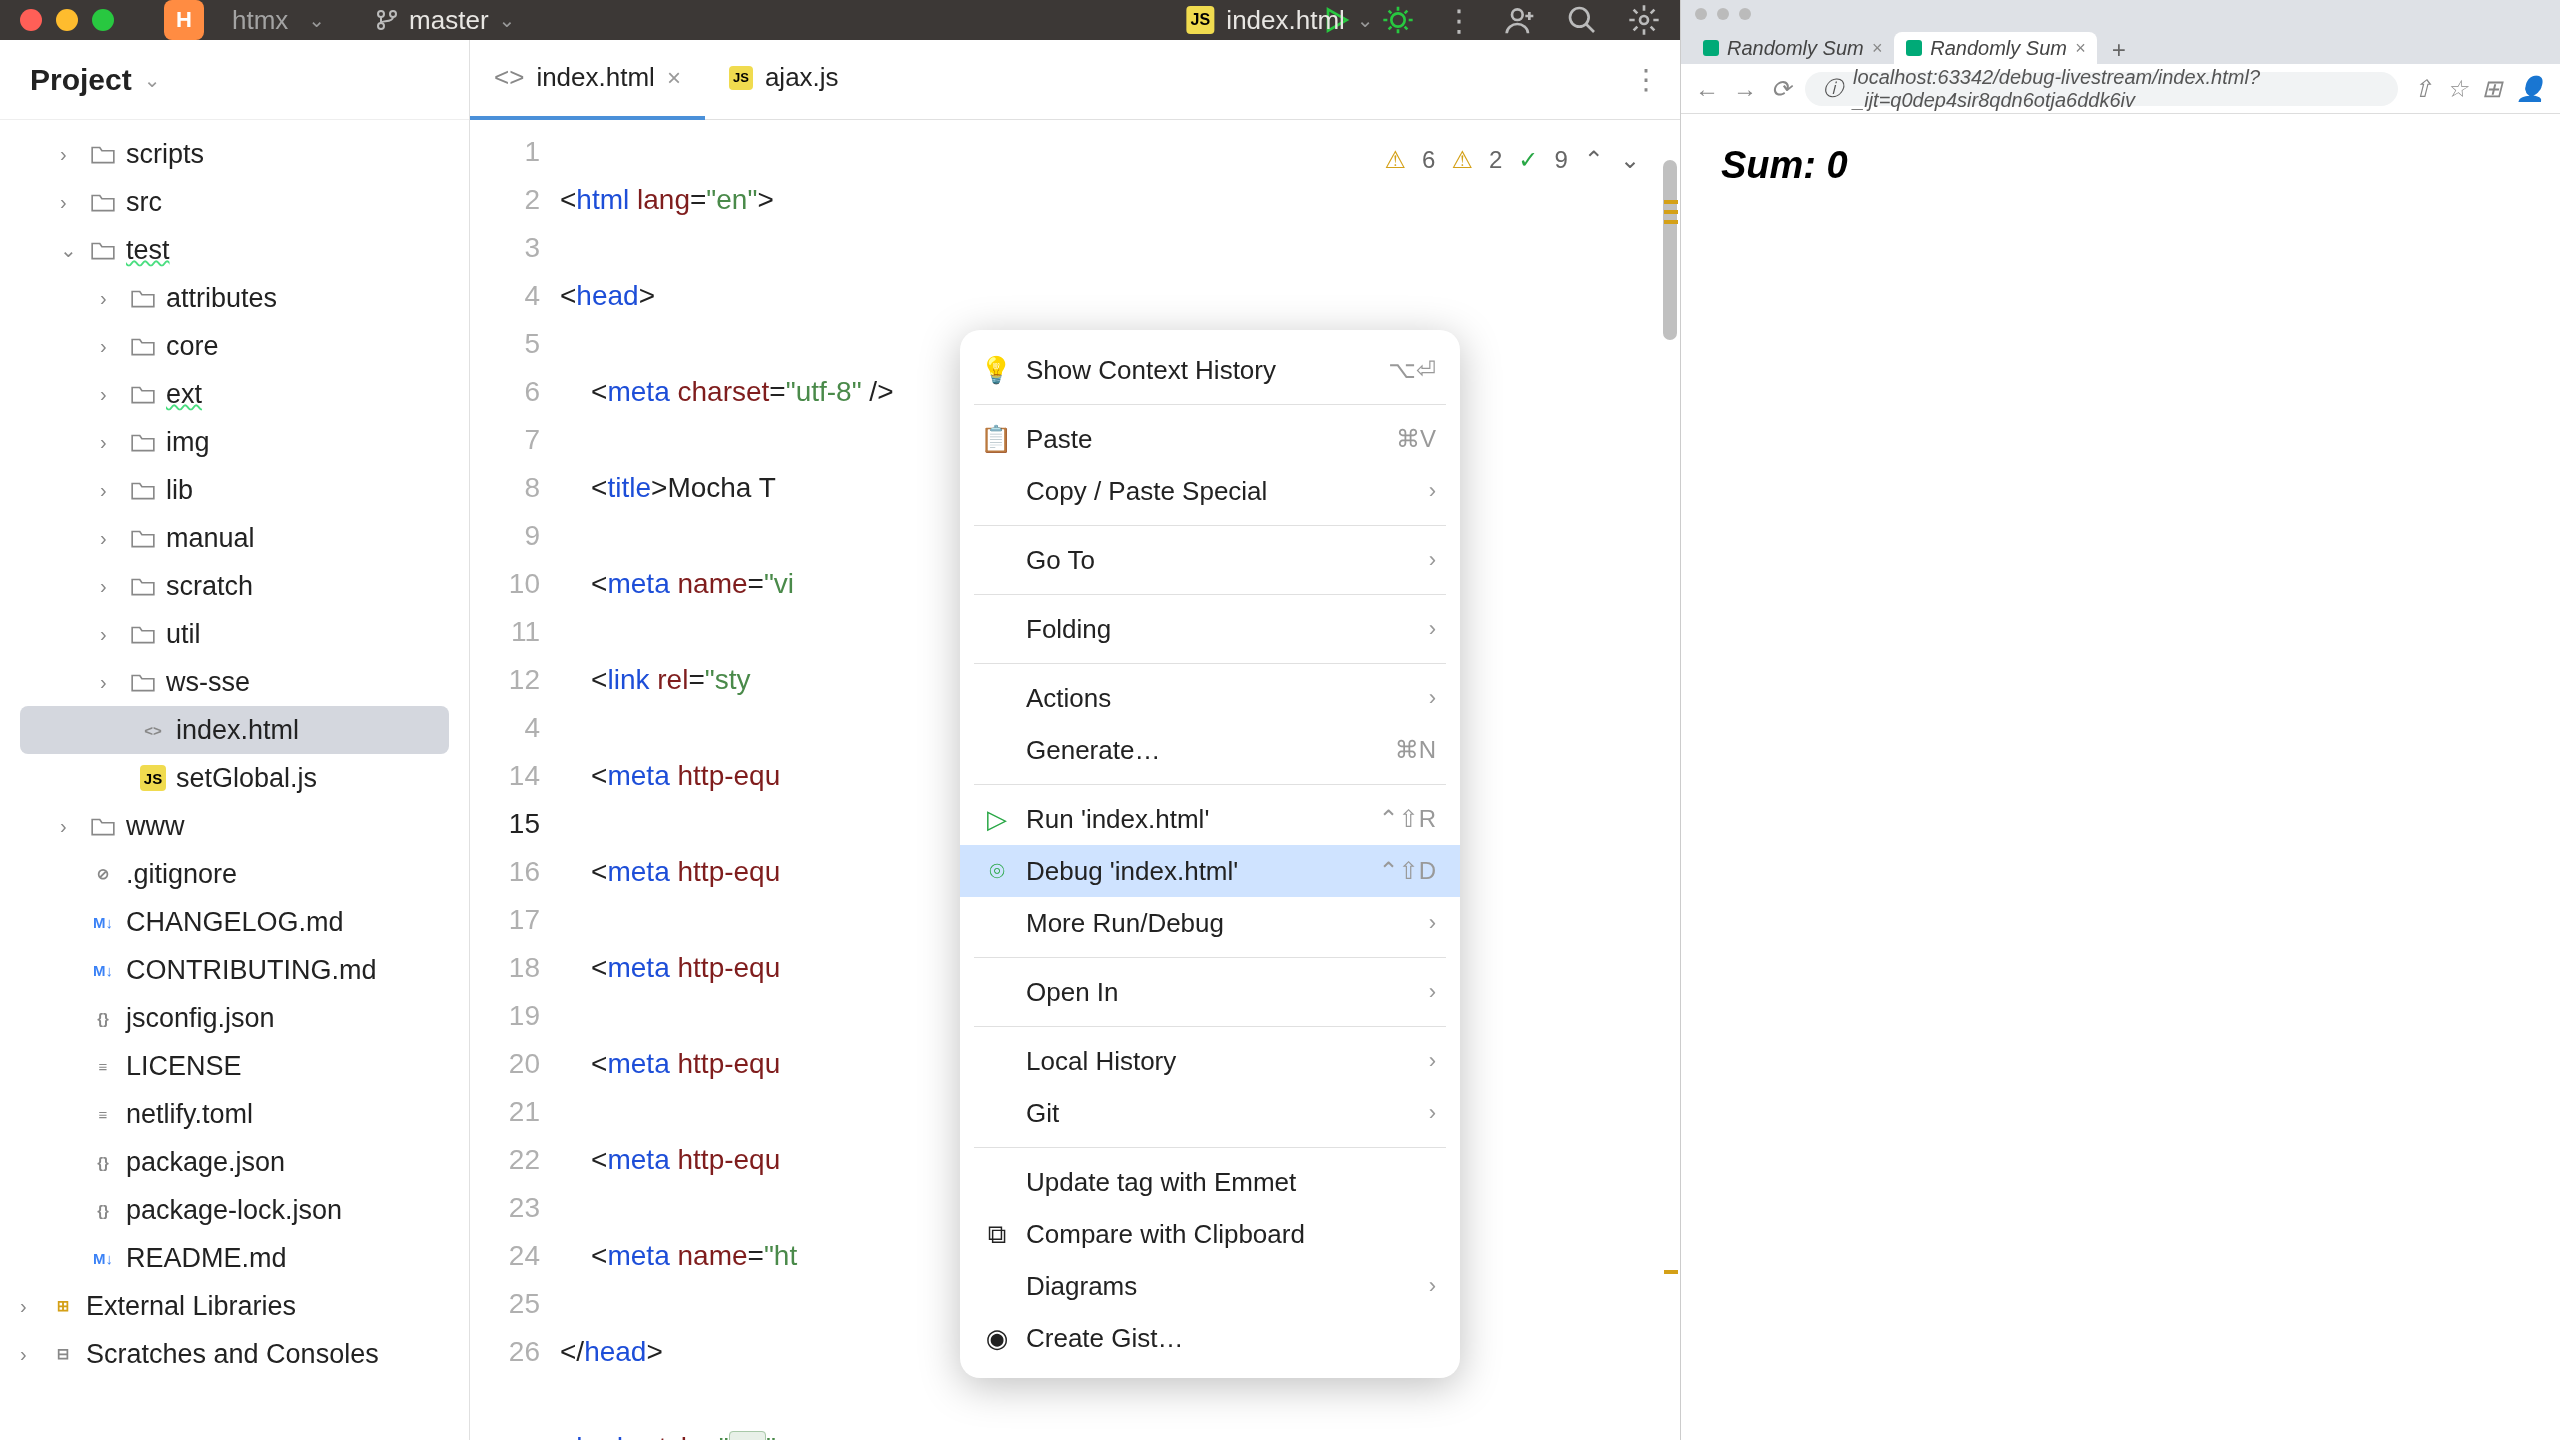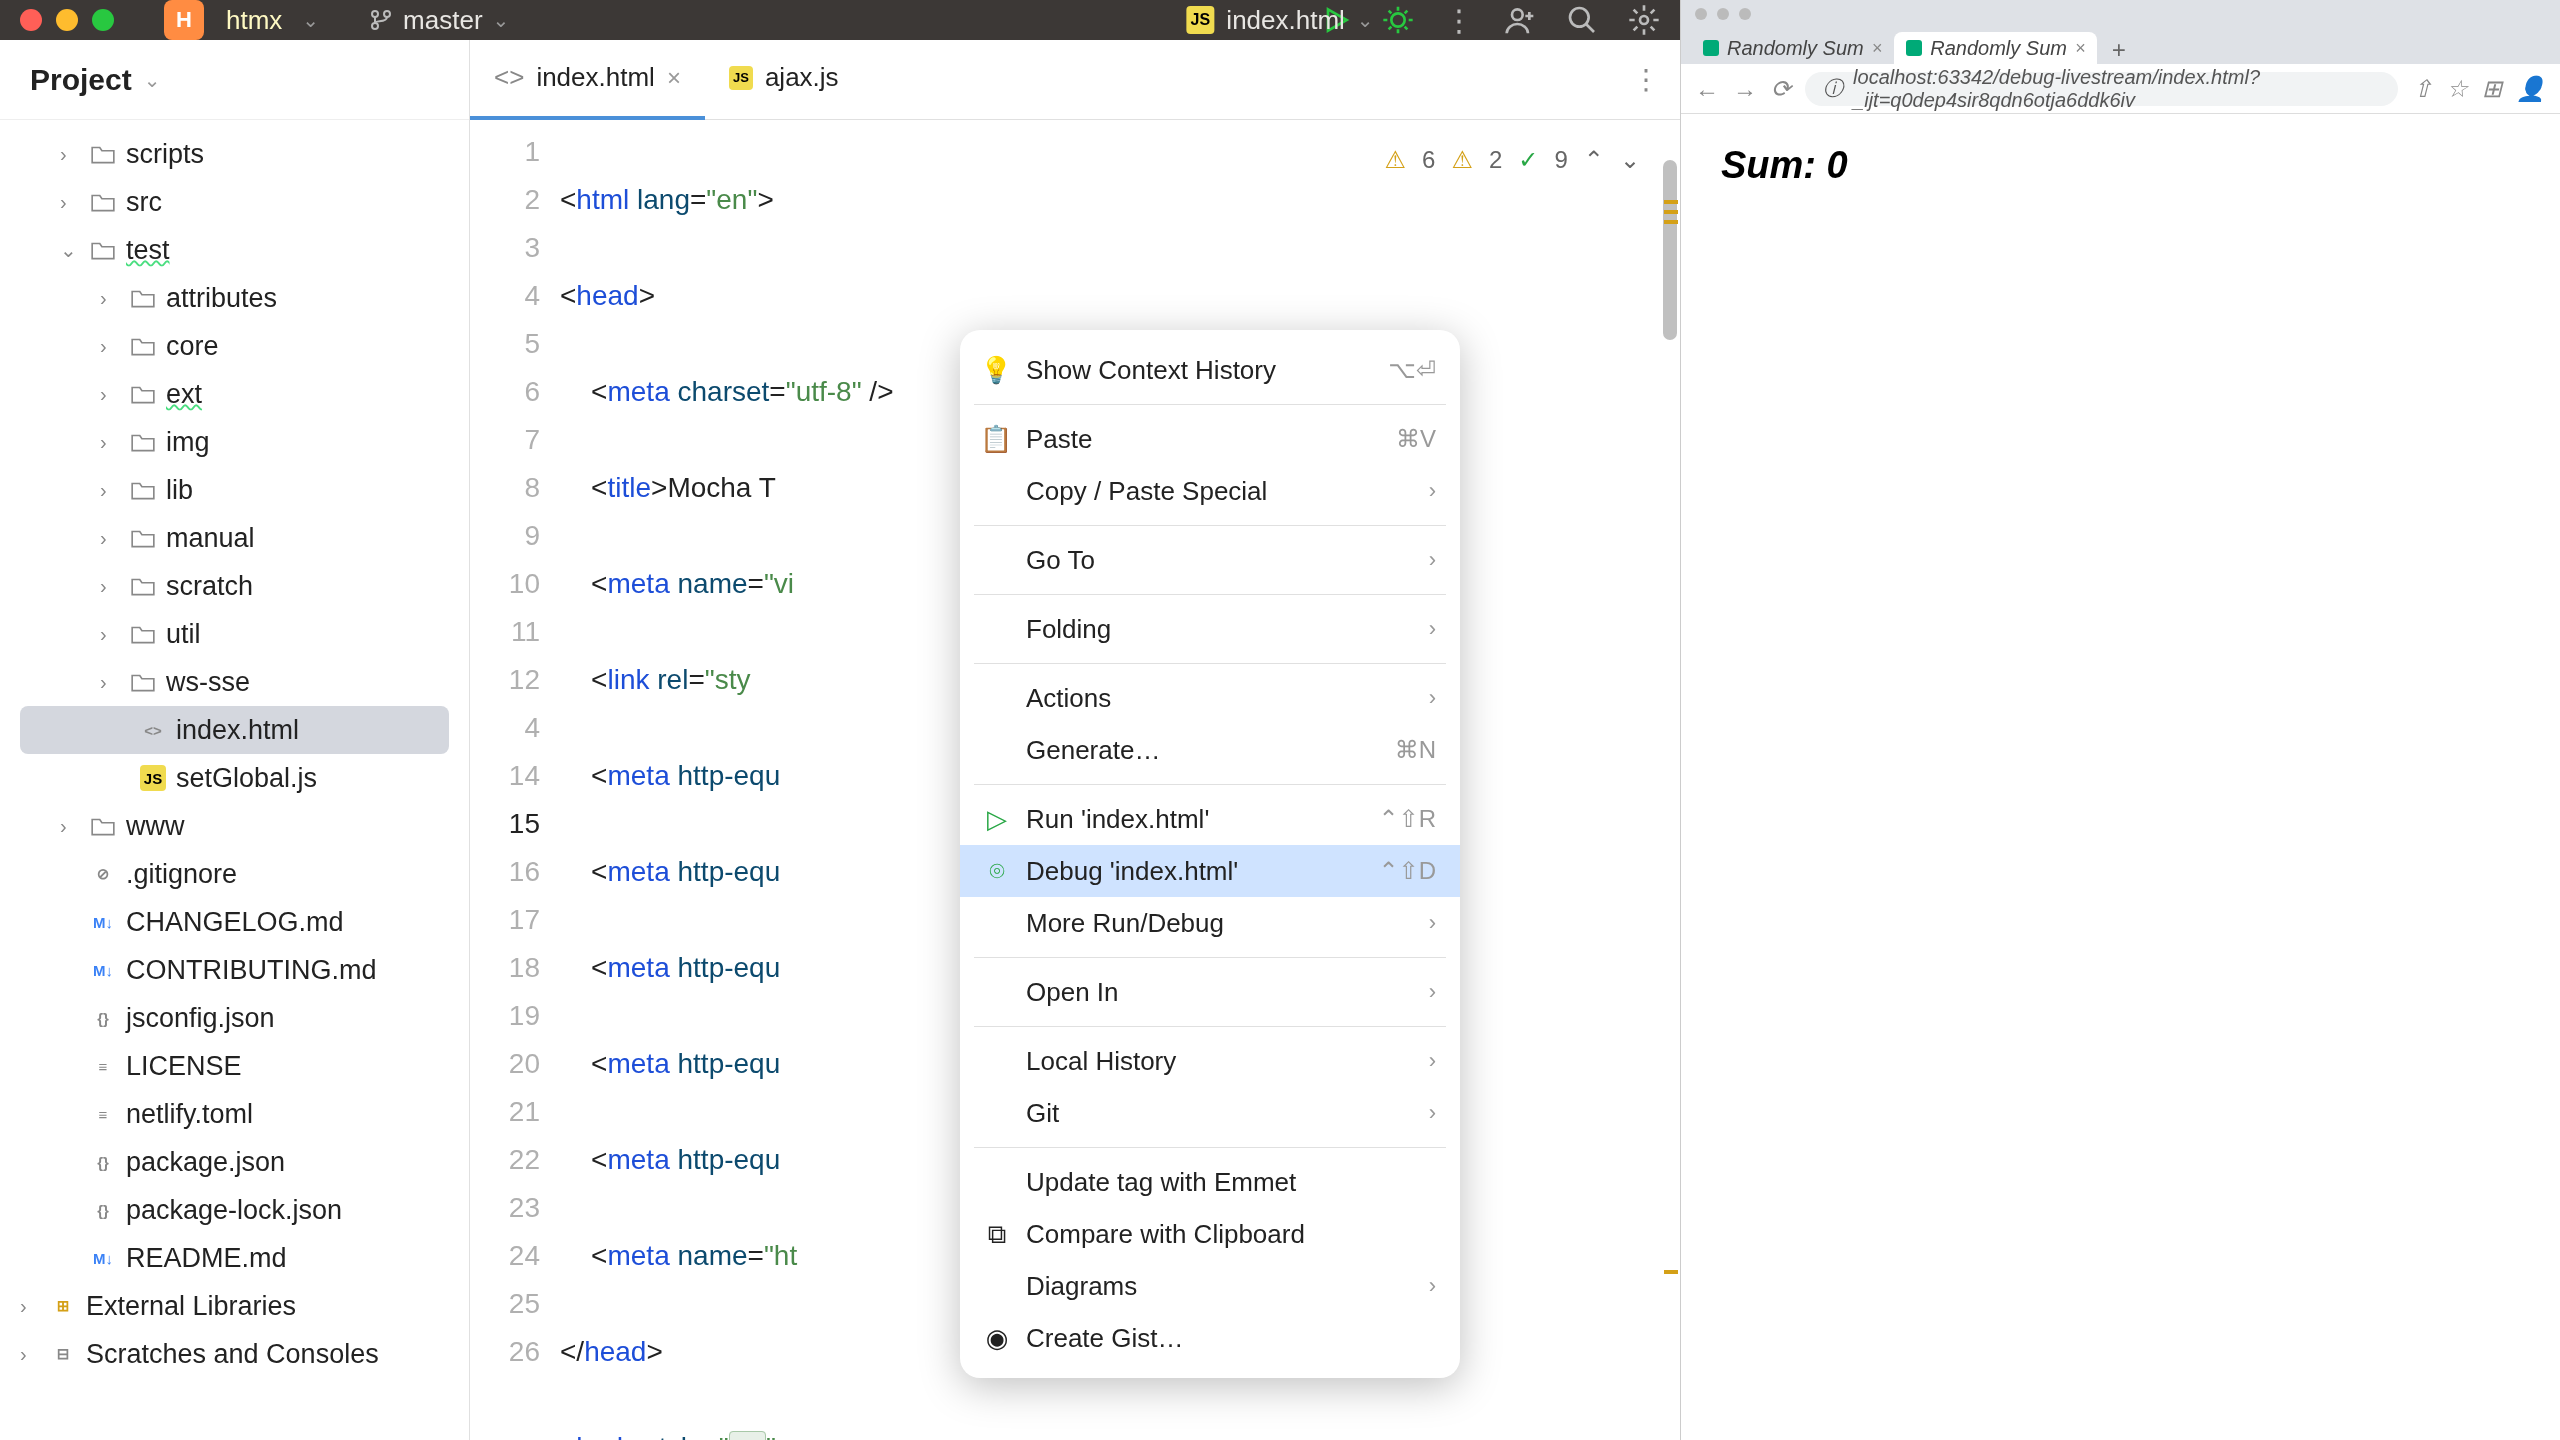--- a/index.html
+++ b/index.html
@@ -3,21 +3,21 @@
 <meta charset="utf-8">
 <style>
 * { margin: 0; padding: 0; box-sizing: border-box; font-family: -apple-system, BlinkMacSystemFont, "Segoe UI", sans-serif; }
 body { display: flex; width: 2560px; height: 1440px; overflow: hidden; background: #fff; }
 .ide { width: 1680px; height: 1440px; display: flex; flex-direction: column; border-radius: 0 0 20px 20px; overflow: hidden; }
 .titlebar { height: 80px; background: #3c3836; display: flex; align-items: center; padding: 0 20px; gap: 20px; }
 .traffic { display: flex; gap: 14px; }
 .dot { width: 22px; height: 22px; border-radius: 50%; }
 .red { background: #ff5f57; } .yellow { background: #febc2e; } .green { background: #28c840; }
 .proj-badge { width: 40px; height: 40px; background: #ff8c42; border-radius: 8px; display: flex; align-items: center; justify-content: center; color: #fff; font-weight: 700; font-size: 22px; margin-left: 30px; }
-.proj-name { color: #fef9c3; font-size: 26px; margin-left: 2px; }
+.proj-name { color: #a3a3a3; font-size: 26px; margin-left: 8px; }
 .chev { color: #999; font-size: 20px; }
 .branch { color: #e8e6e3; font-size: 26px; display: flex; align-items: center; gap: 10px; margin-left: 30px; }
 .branch-icon { width: 24px; height: 24px; }
 .center-file { position: absolute; left: 50%; transform: translateX(-50%); display: flex; align-items: center; gap: 12px; color: #e8e6e3; font-size: 26px; }
 .jsicon { width: 28px; height: 28px; background: #f0db4f; border-radius: 4px; display: flex; align-items: center; justify-content: center; font-size: 16px; font-weight: 700; color: #000; }
 .tb-right { margin-left: auto; display: flex; align-items: center; gap: 30px; color: #bbb; }
 .tb-icon { width: 32px; height: 32px; stroke: #bbb; fill: none; stroke-width: 2; }
 .run-ico { stroke: #28c840; }
 .body { flex: 1; display: flex; }
 .sidebar { width: 470px; background: #fff; border-right: 1px solid #e0e0e0; display: flex; flex-direction: column; }
@@ -39,21 +39,21 @@
 .tab { height: 80px; display: flex; align-items: center; gap: 12px; padding: 0 24px; font-size: 26px; color: #222; border-bottom: 4px solid transparent; }
 .tab.active { border-bottom-color: #4a90d9; }
 .tab-close { color: #999; font-size: 24px; }
 .tab-more { margin-left: auto; margin-right: 20px; color: #888; font-size: 28px; }
 .editor { flex: 1; display: flex; font-family: "JetBrains Mono", Menlo, monospace; font-size: 28px; line-height: 48px; position: relative; overflow: hidden; }
 .gutter { width: 90px; text-align: right; color: #b0b0b0; padding-right: 20px; padding-top: 8px; user-select: none; }
 .gutter div { height: 48px; }
 .gutter .curline { color: #222; }
 .code { flex: 1; padding-top: 8px; white-space: pre; color: #222; position: relative; }
 .code-line { height: 48px; }
-.t-tag { color: #1d4ed8; } .t-attr { color: #0c4a6e; } .t-str2 { color: #4a8a4a; } .t-punc { color: #222; }
+.t-tag { color: #1d4ed8; } .t-attr { color: #7f1d1d; } .t-str2 { color: #4a8a4a; } .t-punc { color: #222; }
 .fold-box { background: #e8f0e8; border: 1px solid #a8c8a8; border-radius: 4px; padding: 0 6px; color: #4a8a4a; }
 .warnings { position: absolute; top: 16px; right: 40px; display: flex; align-items: center; gap: 16px; font-size: 24px; color: #666; z-index: 5; }
 .warn { color: #d4a017; } .warn2 { color: #d4a017; } .check { color: #28a745; }
 .ctx-menu { position: absolute; left: 960px; top: 330px; width: 500px; background: #fff; border-radius: 20px; box-shadow: 0 8px 40px rgba(0,0,0,.25); padding: 14px 0; z-index: 100; font-size: 26px; }
 .ctx-item { height: 52px; display: flex; align-items: center; padding: 0 24px; gap: 16px; color: #222; cursor: pointer; }
 .ctx-item.hov { background: #cfe3ff; }
 .ctx-item .sc { margin-left: auto; color: #999; font-size: 24px; }
 .ctx-item .sub { margin-left: auto; color: #999; font-size: 22px; }
 .ctx-sep { height: 1px; background: #e0e0e0; margin: 8px 14px; }
 .ctx-icon { width: 26px; height: 26px; display: inline-flex; align-items: center; justify-content: center; }

